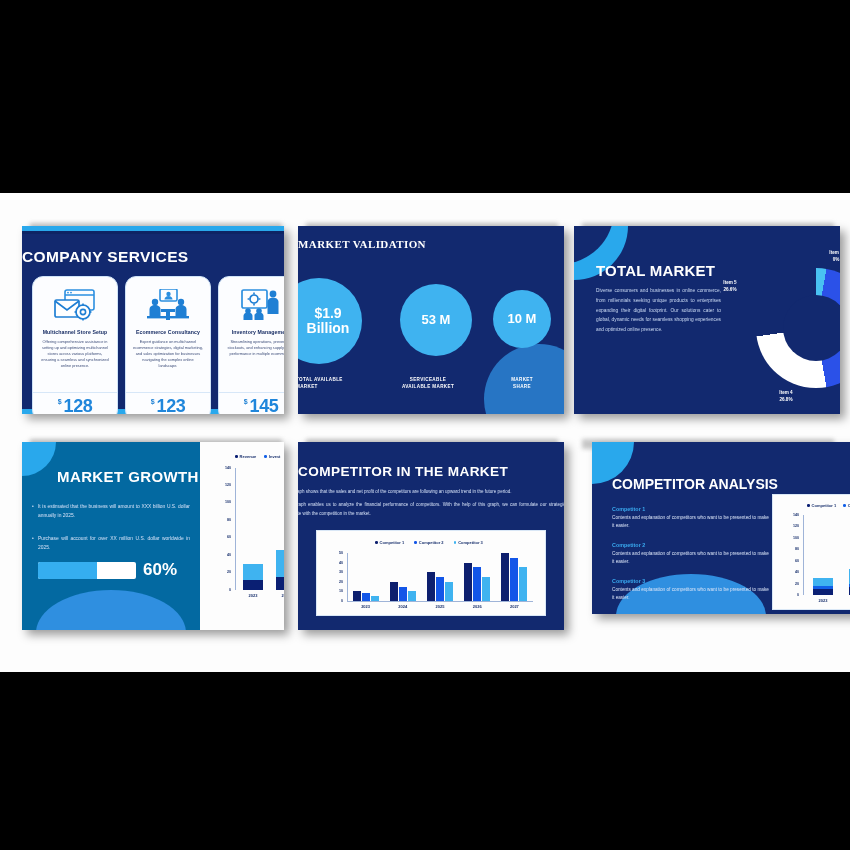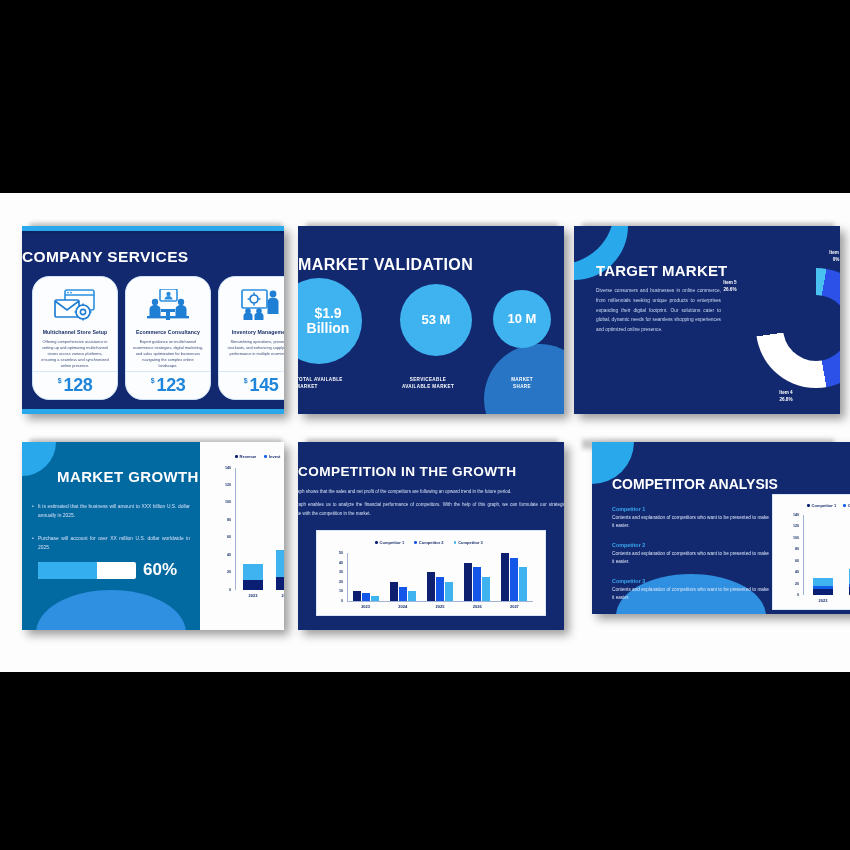--- a/index.html
+++ b/index.html
@@ -27,43 +27,43 @@
   }
 
   
   #s1 { left:22px; top:226px; width:262px; height:188px; }
   #s1 .topbar{ position:absolute; left:0; top:0; width:100%; height:5px; background:#29a8ec; }
   #s1 .topbar2{ position:absolute; left:0; top:5px; width:100%; height:3px; background:#0e2464; }
   #s1 .botbar{ position:absolute; left:0; bottom:0; width:100%; height:5px; background:#29a8ec; }
   #s1 .sl-title{ top:22px; font-size:15.5px; }
   .svc-wrap{ position:absolute; left:10px; top:50px; display:flex; gap:7px; }
   .svc{
-    width:86px; height:124px; background:#fcfdff; border:1px solid #cfe3f7;
-    border-radius:17px; position:relative; overflow:hidden;
+    width:86px; height:145px; background:#fcfdff; border:1px solid #cfe3f7;
+    border-radius:11px; position:relative; overflow:hidden;
   }
   .svc-ico{ height:46px; display:flex; align-items:center; justify-content:center; margin-top:6px; }
   .svc-h{
     font-size:5.2px; font-weight:bold; color:#10265f; text-align:center;
     padding:0 4px; letter-spacing:.1px; white-space:nowrap;
   }
   .svc-p{
     font-size:3.9px; color:#3c4c78; text-align:center; padding:4px 7px 0;
     line-height:1.55;
   }
   .svc-price{
     position:absolute; left:0; bottom:0; width:100%; height:28px;
     border-top:1px solid #d7e7f8; display:flex; align-items:center;
     justify-content:center; gap:2px;
   }
   .svc-price .cur{ font-size:7px; color:#1b7fd4; font-weight:bold; align-self:flex-start; margin-top:5px;}
   .svc-price .amt{ font-size:18px; color:#1f86db; font-weight:bold; letter-spacing:-.4px;}
 
   
   #s2 { left:298px; top:226px; width:266px; height:188px; }
-  #s2 .sl-title{ top:30px; font-size:16px; }
+  #s2 .sl-title{ top:12px; font-size:11px;font-family:Liberation Serif, serif; }
   .circ{
     position:absolute; border-radius:50%; background:#3fb3f0;
     display:flex; align-items:center; justify-content:center;
     color:#fff; font-weight:bold; text-align:center; line-height:1.05;
   }
   .mv-lab{
     position:absolute; color:#fff; font-size:4.6px; font-weight:bold;
     text-align:center; letter-spacing:.35px; line-height:1.6;
   }
   #s2 .corner{
@@ -263,21 +263,21 @@
 
       <div class="circ" style="left:195px;top:64px;width:58px;height:58px;font-size:13px;">10 M</div>
       <div class="mv-lab" style="left:184px;top:150px;width:80px;white-space:pre-line;">MARKET
 SHARE</div>
     </div>
 
     <div class="shadowplate" style="left:582px;top:30px;width:252px;height:10px;"></div>
     <div class="slide" id="s3" style="top:33px;">
       <div class="tl-corner"></div>
       <div class="tl-mask"></div>
-      <div class="tm-title">TARGET MARKET</div>
+      <div class="tm-title">TOTAL MARKET</div>
       <div class="tm-body">Diverse consumers and businesses in online commerce, from millennials seeking unique products to enterprises expanding their digital footprint. Our solutions cater to global, dynamic needs for seamless shopping experiences and optimized online presence.</div>
 
       <div class="donut-wrap">
         <div class="donut"></div>
         <div class="dn-lab" style="left:58px;top:-18px;width:44px;">
           <span>Item 1</span><br>
           <span>0%</span>
         </div>
         <div class="dn-lab" style="left:-48px;top:12px;width:44px;">
           <span>Item 5</span><br>
@@ -335,21 +335,21 @@
           <div style="position:absolute;left:38px;top:121.85714285714286px;width:20px;height:15.685714285714283px;background:#3fb3f0;"></div>
           <div class="xlab" style="left:32px;top:151px;width:32px;">2023</div>
           <div style="position:absolute;left:71px;top:134.92857142857142px;width:20px;height:13.071428571428571px;background:#0a1f73;"></div>
           <div style="position:absolute;left:71px;top:107.91428571428571px;width:20px;height:27.014285714285712px;background:#3fb3f0;"></div>
           <div class="xlab" style="left:65px;top:151px;width:32px;">2024</div>
         </div>
     </div>
 
     <div class="shadowplate" style="left:306px;top:246px;width:252px;height:10px;"></div>
     <div class="slide" id="s5" style="top:249px;">
-      <div class="sl-title">COMPETITION IN THE GROWTH</div>
+      <div class="sl-title">COMPETITOR IN THE MARKET</div>
       <div class="cm-body">
         <div>The graph shows that the sales and net profit of the competitors are following an upward trend in the future period.</div>
         <div style="margin-top:5px;">This graph enables us to analyze the financial performance of competitors. With the help of this graph, we can formulate our strategies to compete with the competition in the market.</div>
       </div>
       <div class="chart-panel" id="cm-chart" style="left:18px;top:88px;width:230px;height:86px;">
           <div class="lg" style="left:58px;top:9px;gap:10px;">
             <span>
               <i style="background:#0d1f6e;"></i>
               <span style="gap:0;">Competitor 1</span>
             </span>

